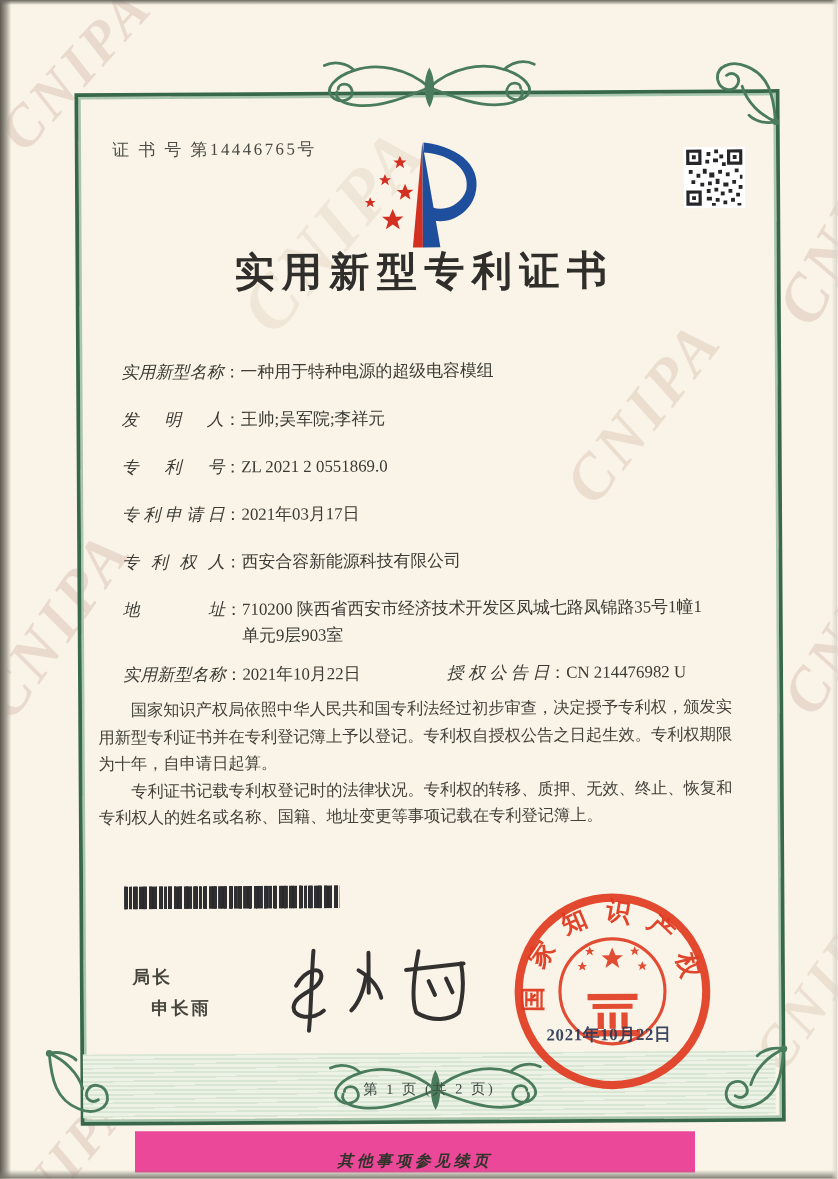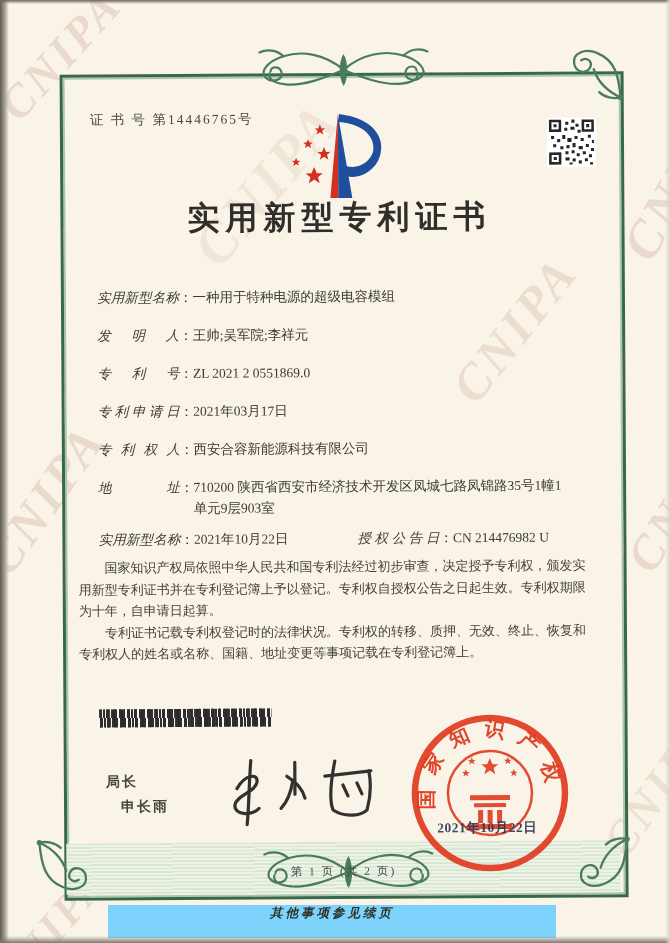--- a/index.html
+++ b/index.html
@@ -60,22 +60,22 @@
       font-weight:bold;font-size:14px;color:#45453e;letter-spacing:2px;}
   .director-name{position:absolute;left:103px;top:797px;font-family:"Liberation Sans",sans-serif;
       font-weight:bold;font-size:14px;color:#45453e;letter-spacing:2px;margin-left:16px;}
   .signature{position:absolute;left:205px;top:748px;}
   .seal-date{position:absolute;left:420px;top:820px;width:130px;text-align:center;
       font-weight:bold;font-size:13.5px;color:#2c3a56;letter-spacing:.5px;z-index:5;opacity:.92;}
   .seal{position:absolute;left:406px;top:712px;z-index:4;}
 
   .page-num{position:absolute;left:62px;top:864px;width:558px;text-align:center;
       font-size:11.5px;color:#3e4a40;letter-spacing:2px;z-index:2;}
-  .next-page{position:absolute;left:108px;top:905px;width:448px;height:33px;background:#7dd3fc;
-      display:flex;align-items:flex-start;justify-content:center;}
+  .next-page{position:absolute;left:108px;top:905px;width:448px;height:33px;background:#ec4899;
+      display:flex;align-items:flex-end;justify-content:center;}
   .next-note{font-size:12.5px;font-weight:bold;font-style:italic;color:#2f342a;letter-spacing:3px;}
 </style>
 </head>
 <body>
 
 <div class="page">
 
   <span class="wm" style="left:-18px;top:28px;font-size:46px;transform:rotate(-48deg);">CNIPA</span>
   <span class="wm" style="left:592px;top:150px;font-size:52px;transform:rotate(-60deg);">CNIPA</span>
   <span class="wm" style="left:430px;top:300px;font-size:50px;transform:rotate(-52deg);color:rgba(200,166,148,0.28);">CNIPA</span>

